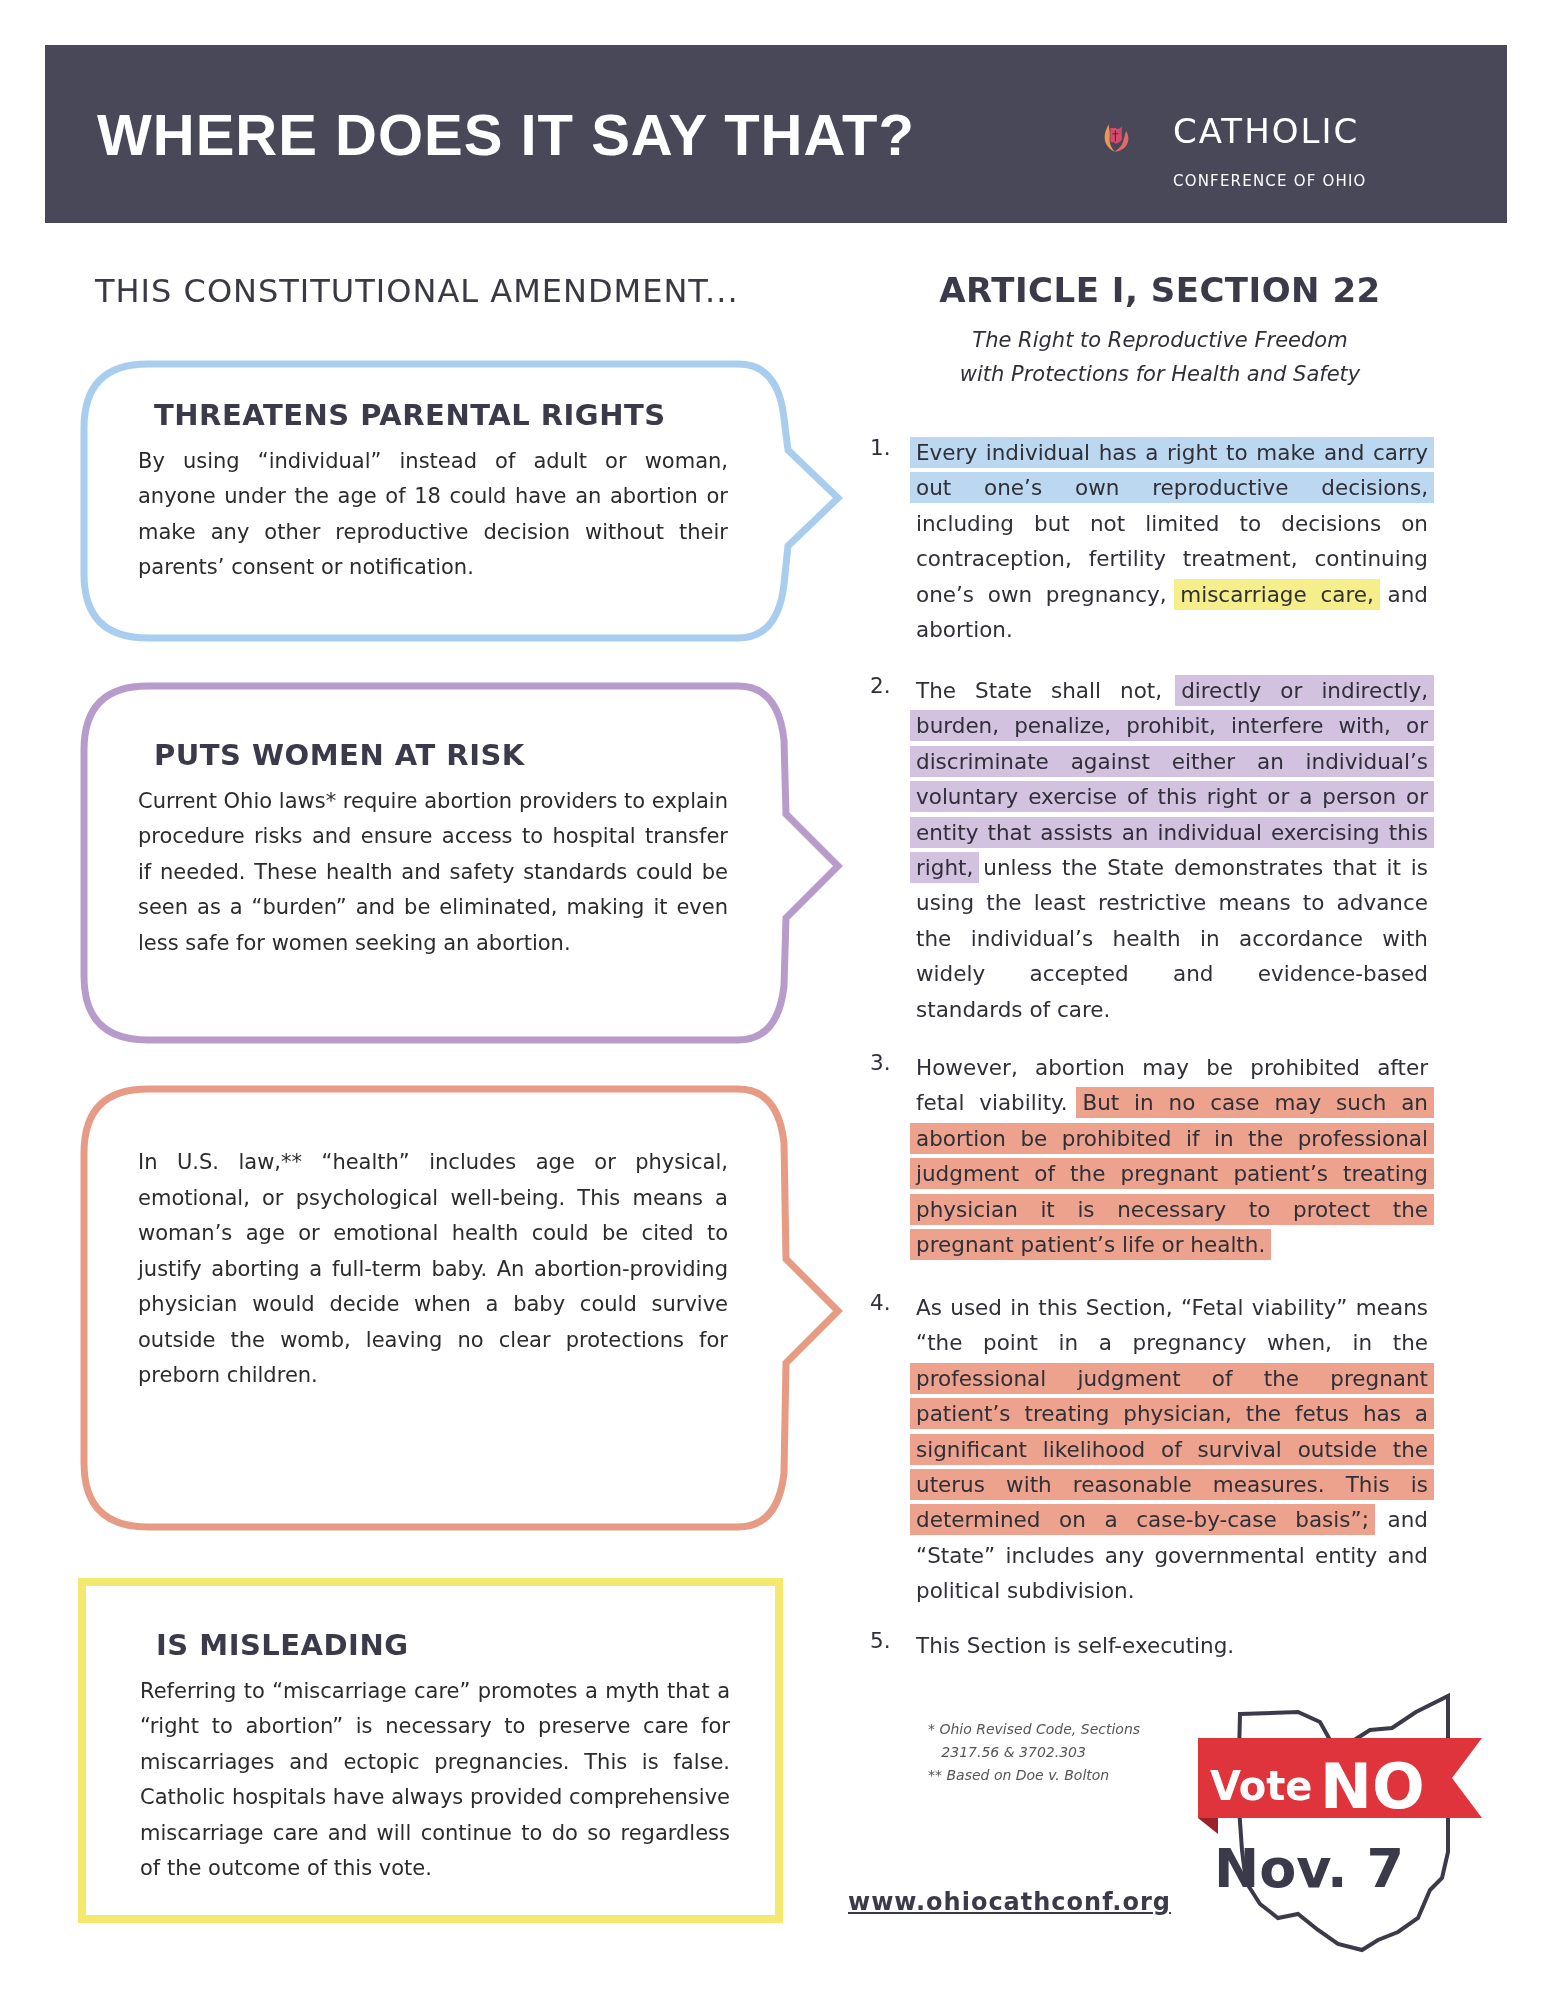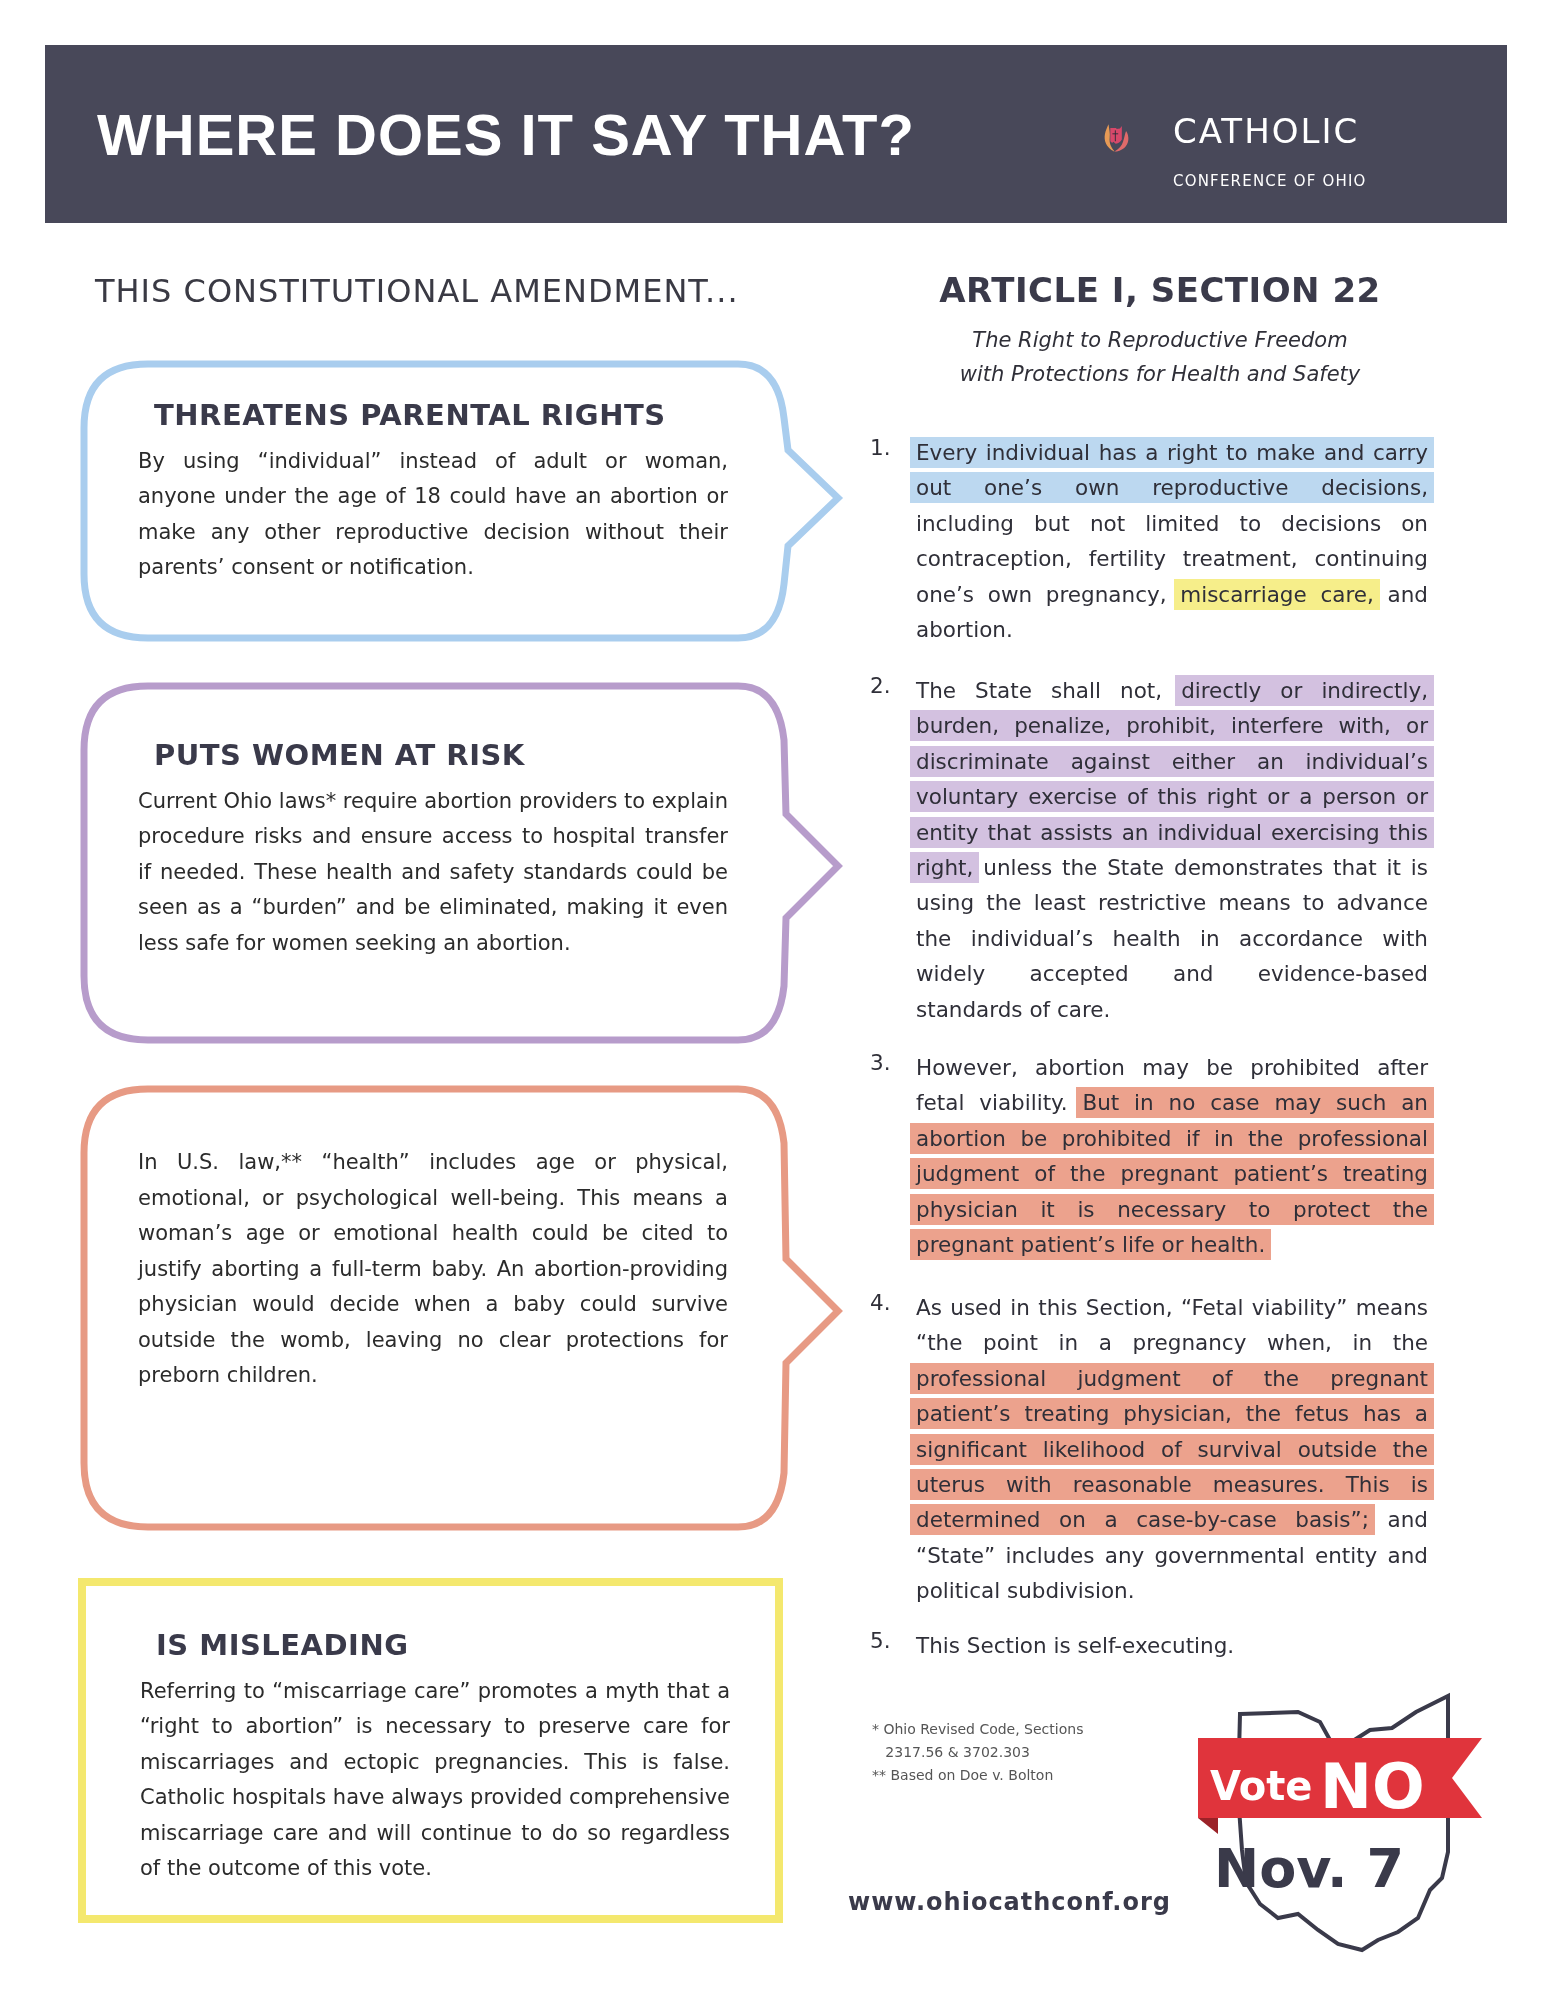--- a/index.html
+++ b/index.html
@@ -23,23 +23,23 @@
 
   .sec { position:absolute; left:870px; width:560px; }
   .sec .num { position:absolute; left:0; top:0; font-size:21.5px; color:#2f2f38; }
   .sec .body { position:absolute; left:46px; width:512px; font-size:21.5px; line-height:35.4px; text-align:justify; color:#2f2f38; }
   .hl-blue { background:#bcd8f0; }
   .hl-yellow { background:#f6ee8a; }
   .hl-purple { background:#d3c1e0; }
   .hl-salmon { background:#eca28d; }
   .hl { padding:3px 6px; margin:0 -6px; box-decoration-break:clone; -webkit-box-decoration-break:clone; }
 
-  .footnotes { position:absolute; left:872px; top:1718px; font-size:14px; color:#555; line-height:23px; }
+  .footnotes { position:absolute; left:928px; top:1718px; font-size:14px; font-style:italic; color:#555; line-height:23px; }
   .footnotes div { white-space:pre; }
-  .website { position:absolute; left:848px; top:1888px; font-size:24px; font-weight:bold; color:#3a3a4a; letter-spacing:1px; }
+  .website { position:absolute; left:848px; top:1888px; font-size:24px; font-weight:bold; color:#3a3a4a; letter-spacing:1px;text-decoration:underline; }
 
   .vote { position:absolute; left:1180px; top:1682px; width:340px; height:300px; }
 </style>
 </head>
 <body>
 
 <div class="header">
   <h1>WHERE DOES IT SAY THAT?</h1>
   <svg class="logo" viewBox="0 0 330 100" style="left:1055px;top:42px;width:100px;height:100px;">
     <path d="M28 8 C18 30 10 50 20 72 C28 88 40 94 48 98 C36 84 30 70 32 52 C34 38 30 22 28 8 Z" fill="#e79a55"></path>

